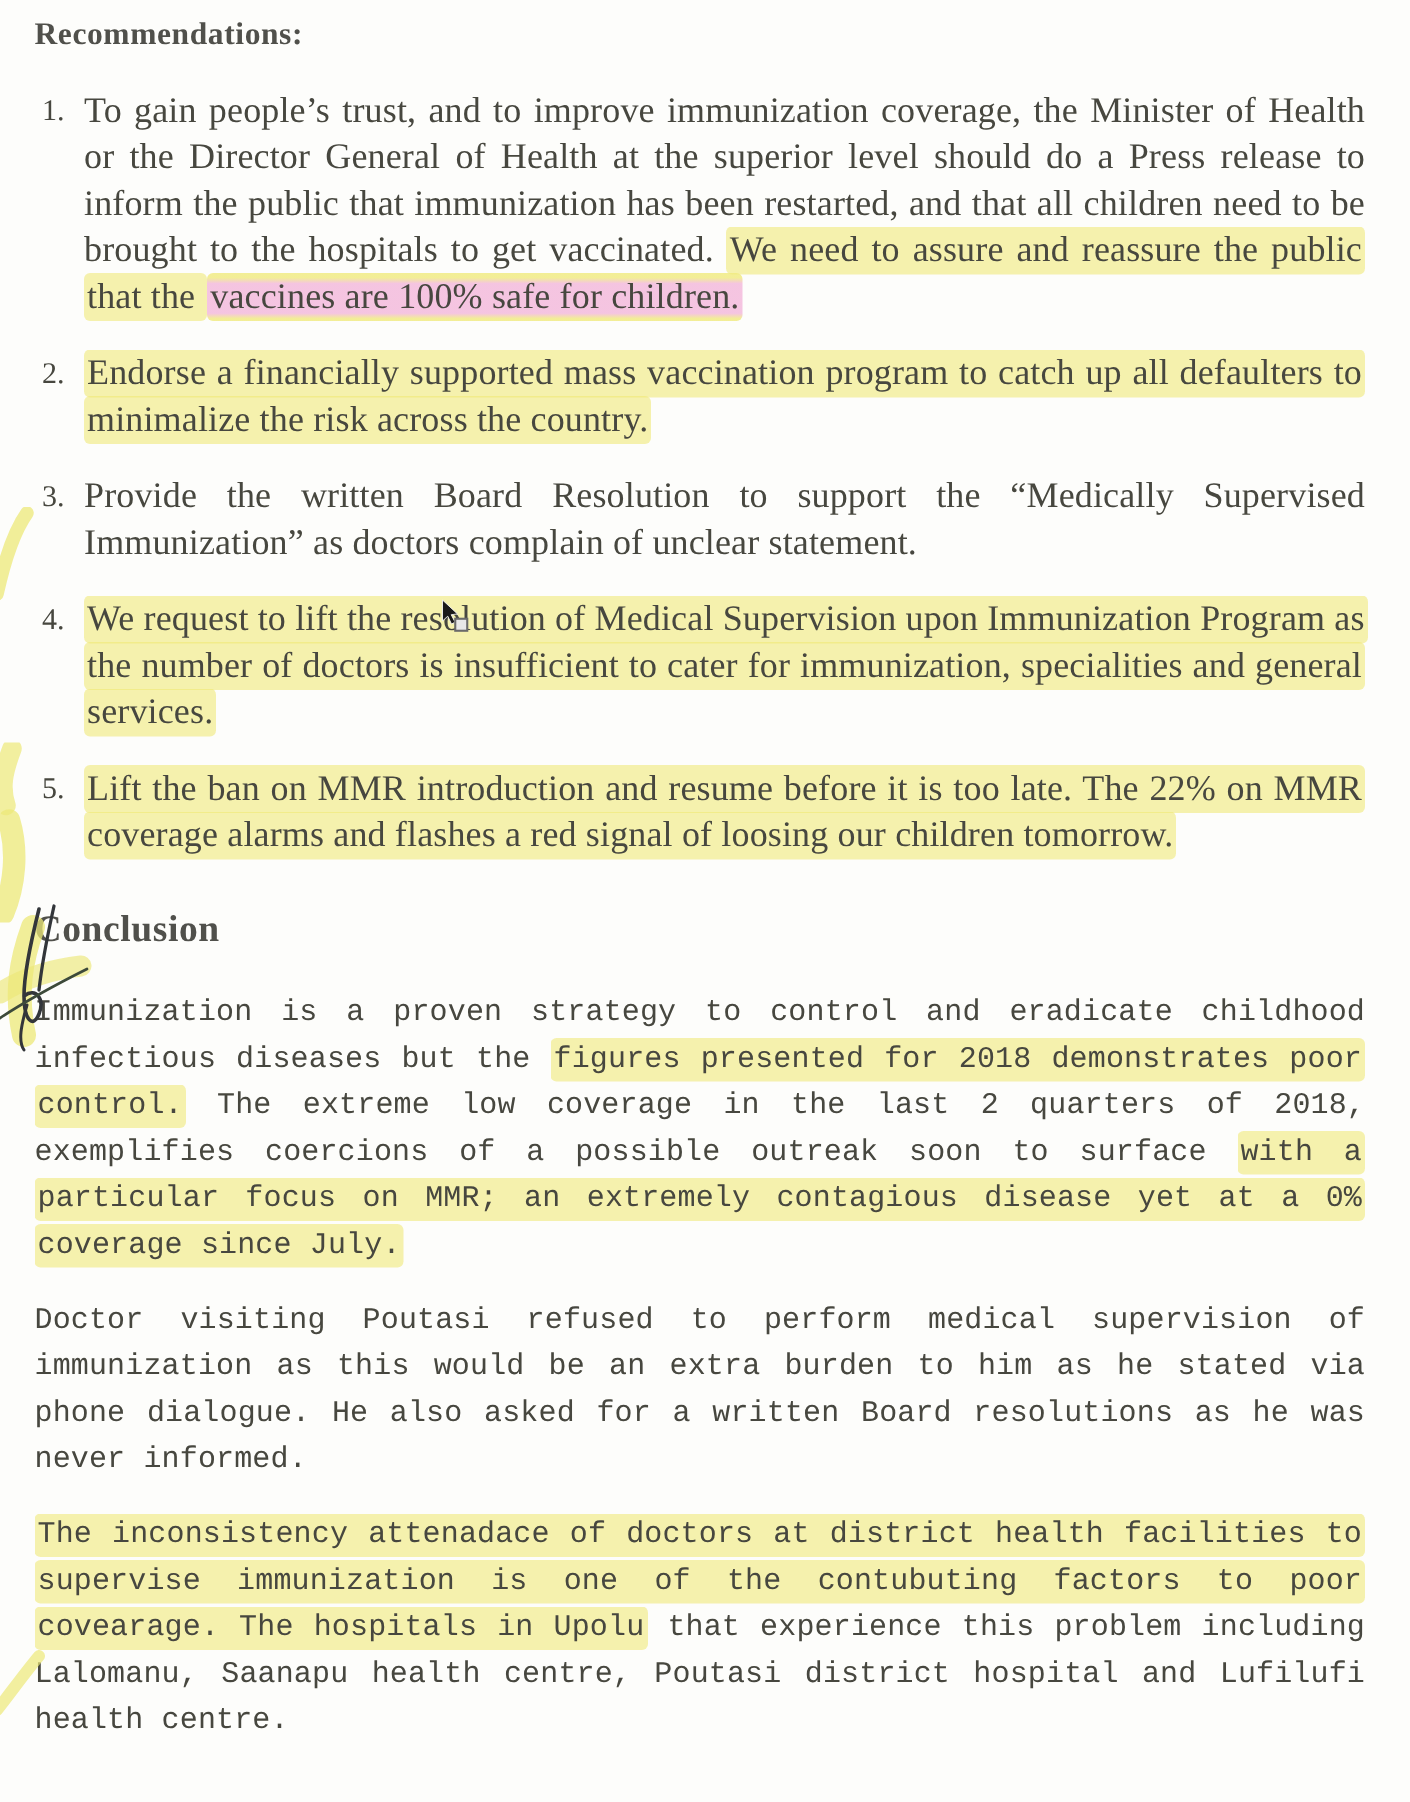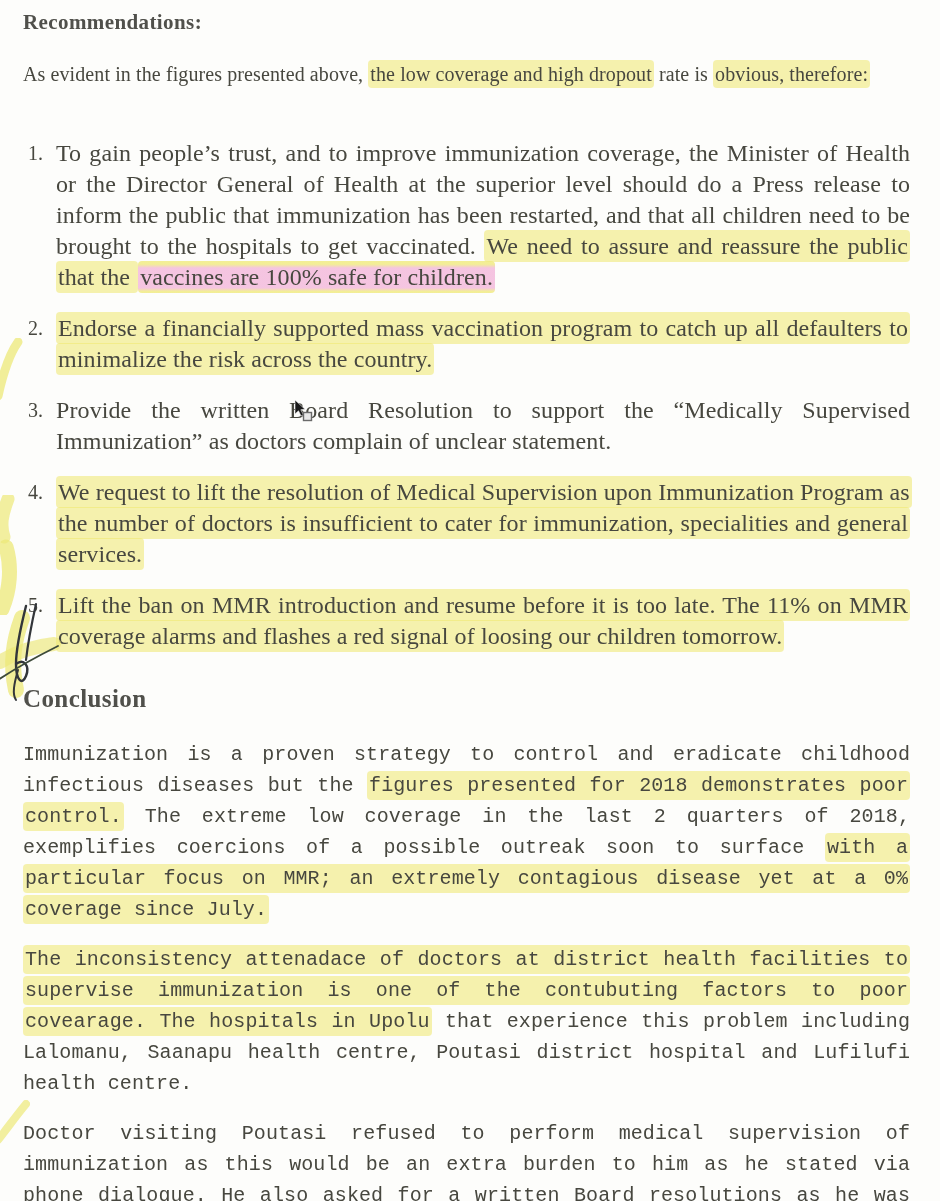--- a/index.html
+++ b/index.html
@@ -84,52 +84,51 @@
   .artifact { position: absolute; pointer-events: none; }
 </style>
 </head>
 <body>
 
 <div class="page">
   <div class="content">
 
     <div class="doc-heading">Recommendations:</div>
 
-    <p class="body-text intro"><span>As evident in the figures presented above, </span><mark class="hl-yellow">the low coverage and high dropout</mark><span> rate is </span><mark class="hl-yellow">obvious, therefore:</mark></p>
 
     <ol class="rec-list">
       <li class="list-item">
         <span class="num">1.</span>
         <span class="li-text"><span>To gain people’s trust, and to improve immunization coverage, the Minister of Health or the Director General of Health at the superior level  should do a Press release to inform the public that immunization has been restarted, and that all children need to be brought to the hospitals to get vaccinated. </span><mark class="hl-yellow">We need to assure and reassure the public that the </mark><mark class="hl-pink">vaccines are 100% safe for children.</mark></span>
       </li>
       <li class="list-item">
         <span class="num">2.</span>
         <span class="li-text"><mark class="hl-yellow">Endorse a financially supported mass vaccination program to catch up all defaulters to minimalize the risk across the country.</mark></span>
       </li>
       <li class="list-item">
         <span class="num">3.</span>
         <span class="li-text"><span>Provide the written Board Resolution to support the “Medically Supervised Immunization” as doctors complain of unclear statement.</span></span>
       </li>
       <li class="list-item">
         <span class="num">4.</span>
         <span class="li-text"><mark class="hl-yellow">We request to lift the resolution of Medical Supervision upon Immunization Program as the number of doctors is insufficient to cater for immunization, specialities and general services.</mark></span>
       </li>
       <li class="list-item">
         <span class="num">5.</span>
-        <span class="li-text"><mark class="hl-yellow">Lift the ban on MMR introduction and resume before it is too late. The 11% on MMR coverage alarms and flashes a red signal of loosing our children tomorrow.</mark></span>
+        <span class="li-text"><mark class="hl-yellow">Lift the ban on MMR introduction and resume before it is too late. The 22% on MMR coverage alarms and flashes a red signal of loosing our children tomorrow.</mark></span>
       </li>
     </ol>
 
     <div class="doc-heading large">Conclusion</div>
 
     <p class="body-text para"><span>Immunization is a proven strategy to control and eradicate childhood infectious diseases but the </span><mark class="hl-yellow">figures presented for 2018 demonstrates poor control.</mark><span> The extreme low coverage in the last 2 quarters of 2018, exemplifies coercions of a possible outreak soon to surface </span><mark class="hl-yellow">with a particular focus on MMR; an extremely contagious disease yet at a 0% coverage since July.</mark></p>
 
+    <p class="body-text para"><span>Doctor visiting Poutasi refused to perform medical supervision of immunization as this would be an extra burden to him as he stated via phone dialogue. He also asked for a written Board resolutions as he was never informed.</span></p>
+
     <p class="body-text para"><mark class="hl-yellow">The inconsistency attenadace of doctors at district health facilities to supervise immunization is one of the contubuting factors to poor covearage. The hospitals in Upolu</mark><span> that experience this problem including Lalomanu, Saanapu health centre, Poutasi district hospital and Lufilufi health centre.</span></p>
-
-    <p class="body-text para"><span>Doctor visiting Poutasi refused to perform medical supervision of immunization as this would be an extra burden to him as he stated via phone dialogue. He also asked for a written Board resolutions as he was never informed.</span></p>
   </div>
 
   <svg class="artifact" style="left:-4px; top:338px;" width="30" height="62" viewBox="0 0 30 62">
     <path d="M2,58 C6,40 12,18 22,4" stroke="rgba(236,232,120,0.75)" stroke-width="9" fill="none" stroke-linecap="round"></path>
   </svg>
 
   <svg class="artifact" style="left:-6px; top:495px;" width="30" height="120" viewBox="0 0 30 120">
     <path d="M14,4 C8,20 6,30 10,42" stroke="rgba(236,232,120,0.7)" stroke-width="13" fill="none" stroke-linecap="round"></path>
     <path d="M12,52 C18,72 16,95 8,114" stroke="rgba(236,232,120,0.75)" stroke-width="15" fill="none" stroke-linecap="round"></path>
   </svg>

